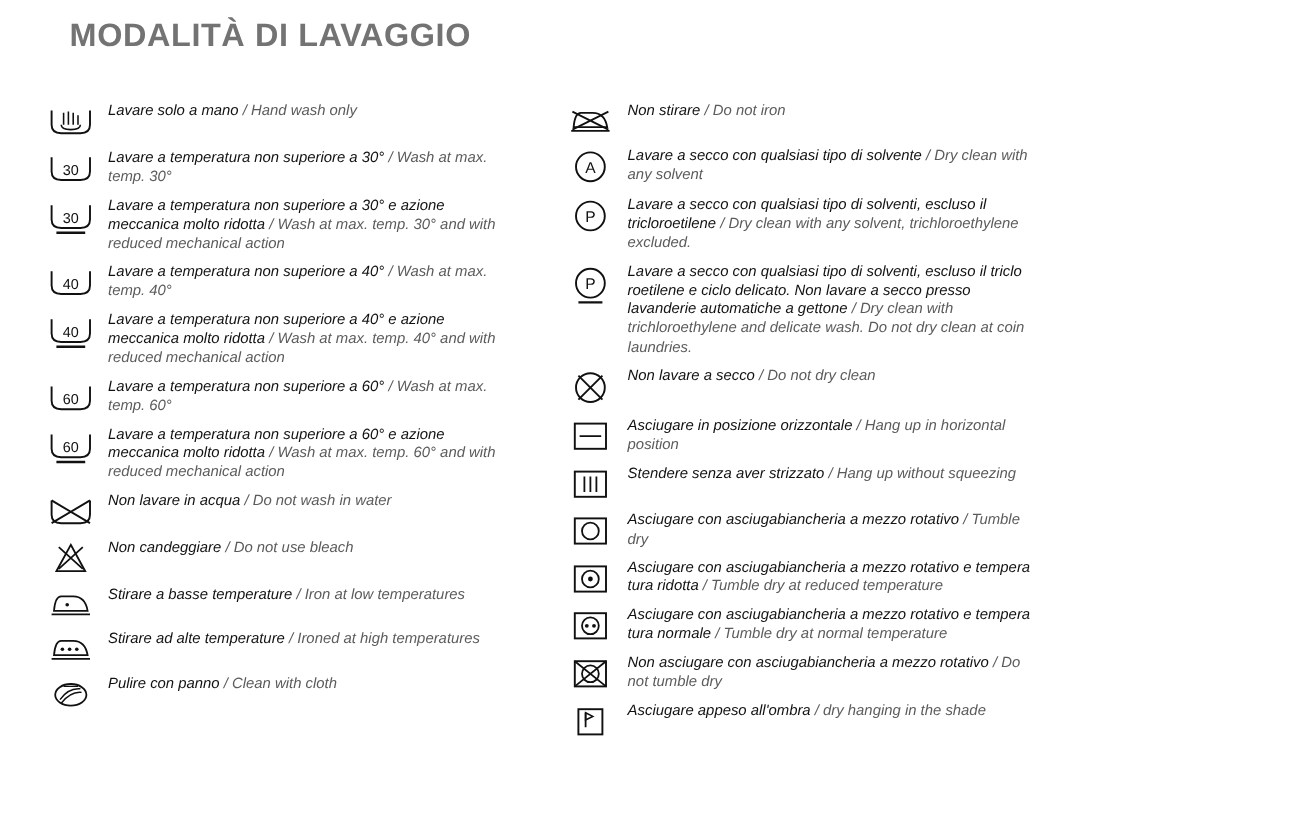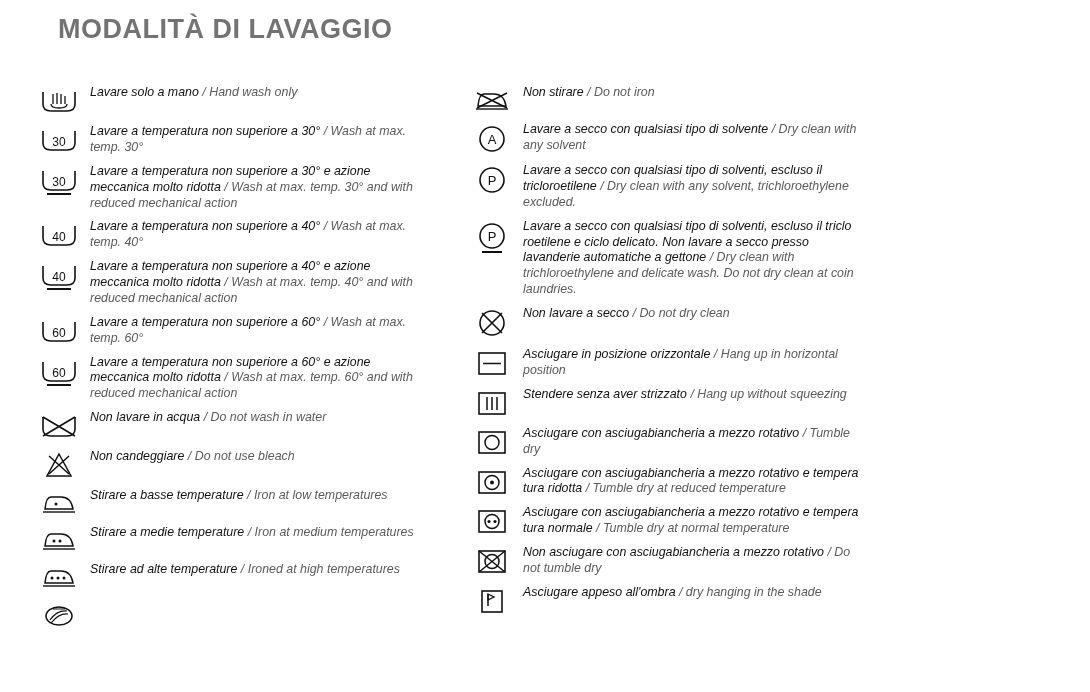--- a/index.html
+++ b/index.html
@@ -201,34 +201,20 @@
           <path class="line" d="M6 23 L38 23" stroke-width="1.4"></path>
           <circle cx="19" cy="15" r="1.5" fill="#111"></circle>
         </svg>
       </div>
       <div class="text-cell">
         <span class="it">Stirare a basse temperature</span>
         <span class="en">/ Iron at low temperatures</span>
       </div>
     </div>
 
-    <div class="row">
-      <div class="icon-cell">
-        <svg width="44" height="28" viewBox="0 0 44 28">
-          <path class="line" d="M8 20 L36 20 Q34 8 24 8 L14 8 Q9 8 8 20 Z" stroke-width="1.5"></path>
-          <path class="line" d="M6 23 L38 23" stroke-width="1.4"></path>
-          <circle cx="17" cy="15" r="1.5" fill="#111"></circle>
-          <circle cx="23" cy="15" r="1.5" fill="#111"></circle>
-        </svg>
-      </div>
-      <div class="text-cell">
-        <span class="it">Stirare a medie temperature</span>
-        <span class="en">/ Iron at medium temperatures</span>
-      </div>
-    </div>
 
     <div class="row">
       <div class="icon-cell">
         <svg width="44" height="28" viewBox="0 0 44 28">
           <path class="line" d="M8 20 L36 20 Q34 8 24 8 L14 8 Q9 8 8 20 Z" stroke-width="1.5"></path>
           <path class="line" d="M6 23 L38 23" stroke-width="1.4"></path>
           <circle cx="15" cy="15" r="1.5" fill="#111"></circle>
           <circle cx="21" cy="15" r="1.5" fill="#111"></circle>
           <circle cx="27" cy="15" r="1.5" fill="#111"></circle>
         </svg>
@@ -239,20 +225,24 @@
       </div>
     </div>
 
     <div class="row">
       <div class="icon-cell">
         <svg width="44" height="32" viewBox="0 0 44 32">
           <ellipse class="line" cx="22" cy="16" rx="13" ry="9" stroke-width="1.5"></ellipse>
           <path class="line" d="M13 20 Q20 10 30 11 M14 23 Q22 13 31 14 M16 9 L28 9" stroke-width="1.2"></path>
         </svg>
       </div>
+      <div class="text-cell">
+        <span class="it">Pulire con panno</span>
+        <span class="en">/ Clean with cloth</span>
+      </div>
     </div>
 
   </div>
 
   <div class="col right">
 
 
     <div class="row">
       <div class="icon-cell">
         <svg width="44" height="28" viewBox="0 0 44 28">

